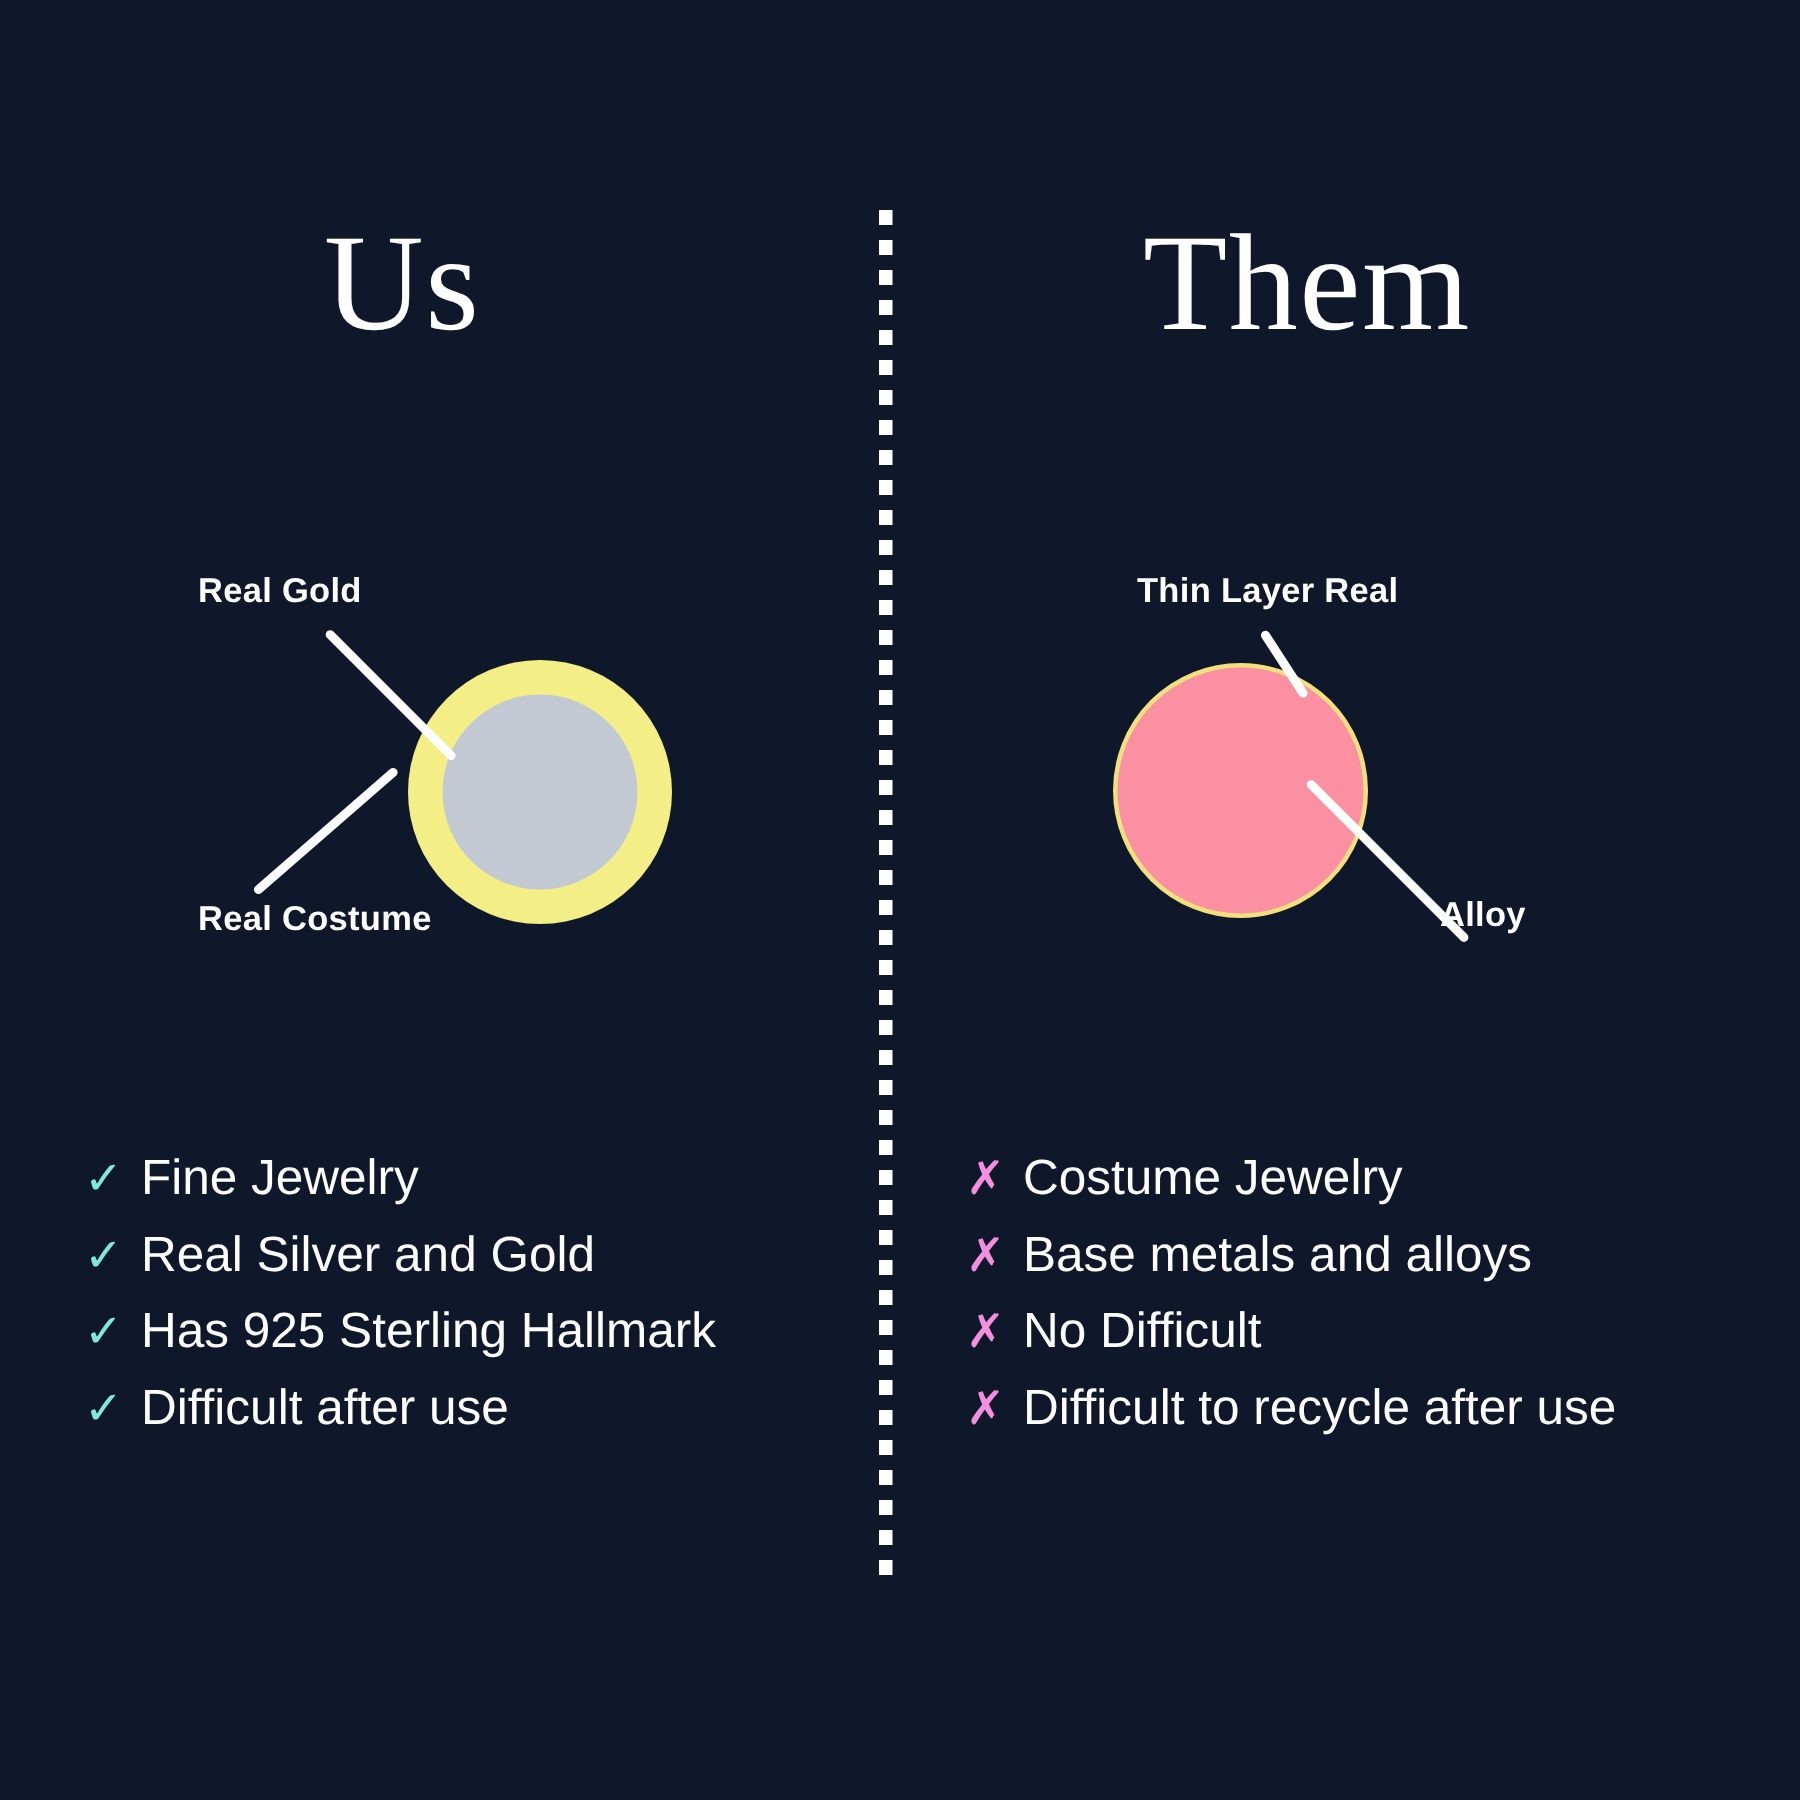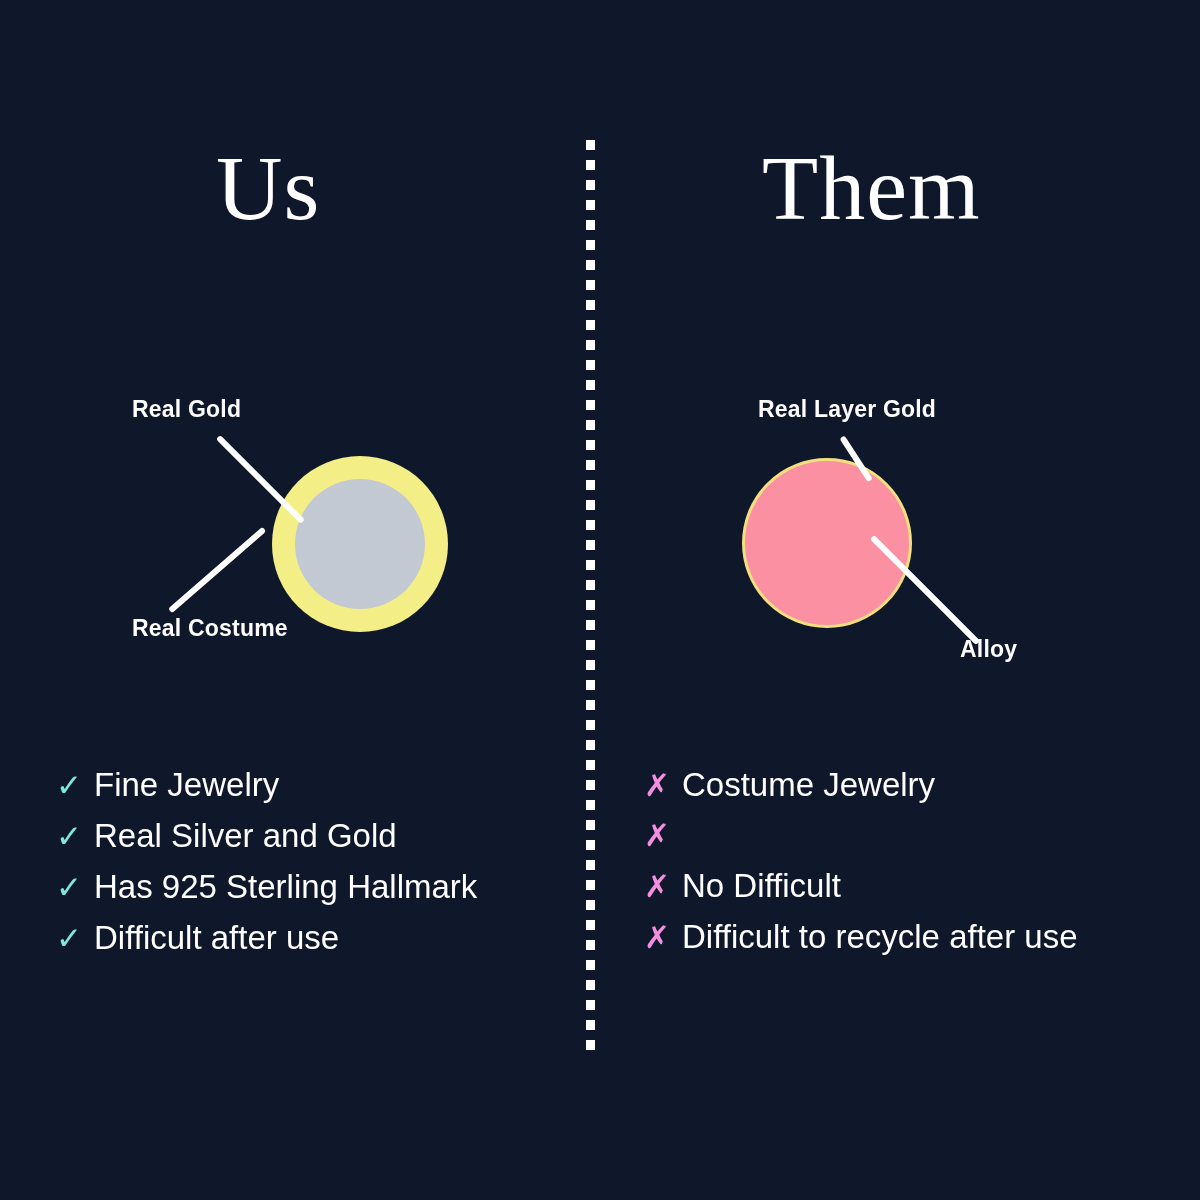--- a/index.html
+++ b/index.html
@@ -45,21 +45,21 @@
     line-height: 1.1;
     letter-spacing: 1px;
     white-space: nowrap;
   }
   .heading.us   { left: 216px; }
   .heading.them { left: 762px; }
 
   
   .diagram {
     position: absolute;
-    top: 380px;
+    top: 364px;
   }
   .diagram.left  { left: 60px;  width: 520px; height: 290px; }
   .diagram.right { left: 640px; width: 520px; height: 290px; }
 
   
   .ring-outer {
     position: absolute;
     left: 212px;
     top: 76px;
     width: 176px;
@@ -108,21 +108,21 @@
   }
 
   
   .lbl-real-gold   { left: 72px;  top: 16px; }
   .lbl-real-silver { left: 72px;  top: 235px; }
   .line-real-gold   { left: 158px; top: 54px;  width: 120px; transform: rotate(45deg); }
   .line-real-silver { left: 110px; top: 228px; width: 125px; transform: rotate(-41deg); }
 
   
   .lbl-thin-gold { left: 118px; top: 16px; }
-  .lbl-alloy     { left: 320px; top: 232px; margin-top: 24px; }
+  .lbl-alloy     { left: 320px; top: 232px; }
   .line-thin-gold { left: 202px; top: 54px;  width: 52px;  transform: rotate(57deg); }
   .line-alloy     { left: 232px; top: 154px; width: 150px; transform: rotate(45deg); }
 
   
   .list {
     position: absolute;
     top: 760px;
   }
   .list.left  { left: 56px;  width: 530px; }
   .list.right { left: 644px; width: 540px; }
@@ -170,21 +170,21 @@
 
     <div class="pin-label lbl-real-silver">Real Costume</div>
   </div>
 
   <div class="diagram right">
     <div class="plated"></div>
 
     <div class="leader line-thin-gold"></div>
     <div class="leader line-alloy"></div>
 
-    <div class="pin-label lbl-thin-gold">Real Layer Gold</div>
+    <div class="pin-label lbl-thin-gold">Thin Layer Real</div>
 
     <div class="pin-label lbl-alloy">Alloy</div>
   </div>
 
   <div class="list left">
     <div class="list-item">
       <span class="mark check">✓</span>
       <span>Fine Jewelry</span>
     </div>
     <div class="list-item">
@@ -201,20 +201,21 @@
     </div>
   </div>
 
   <div class="list right">
     <div class="list-item">
       <span class="mark cross">✗</span>
       <span>Costume Jewelry</span>
     </div>
     <div class="list-item">
       <span class="mark cross">✗</span>
+      <span>Base metals and alloys</span>
     </div>
     <div class="list-item">
       <span class="mark cross">✗</span>
       <span>No Difficult</span>
     </div>
     <div class="list-item">
       <span class="mark cross">✗</span>
       <span>Difficult to recycle after use</span>
     </div>
   </div>

